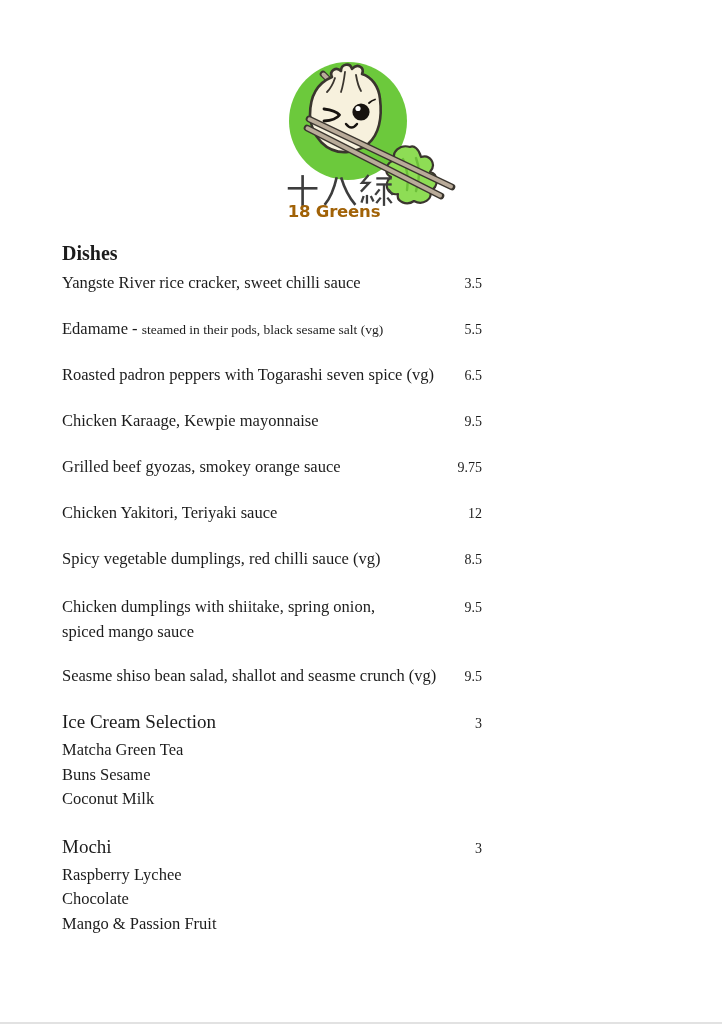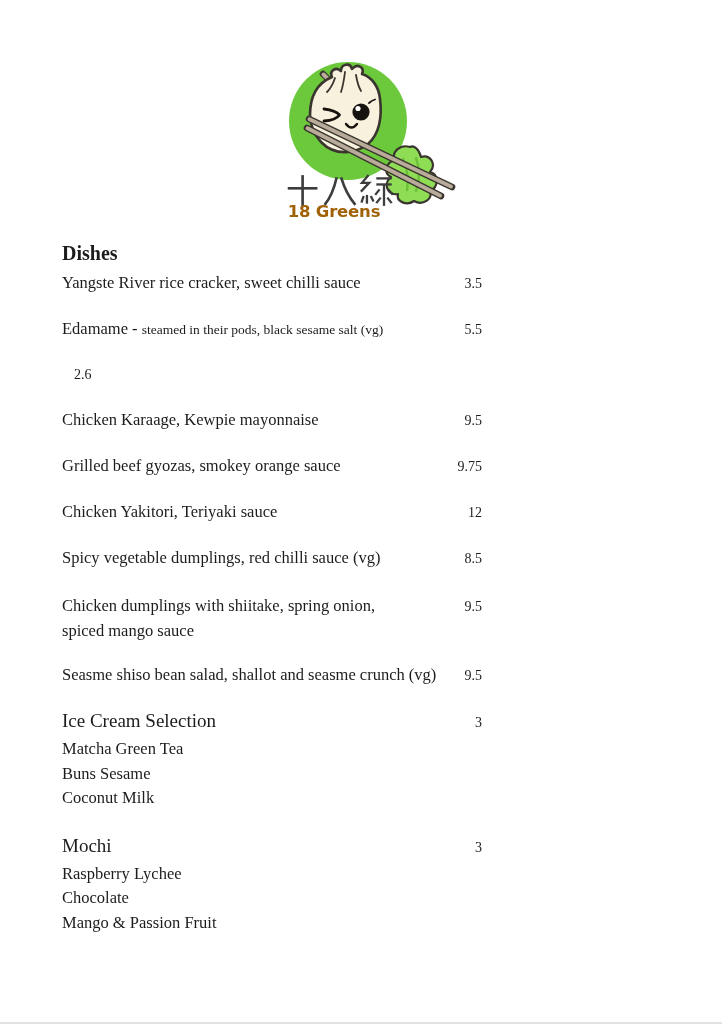--- a/index.html
+++ b/index.html
@@ -138,21 +138,22 @@
       <span class="dish-name"><span>Yangste River rice cracker, sweet chilli sauce</span></span>
       <span class="dish-price">3.5</span>
     </div>
 
     <div class="dish-row">
       <span class="dish-name"><span>Edamame -</span> <span class="dish-desc">steamed in their pods, black sesame salt (vg)</span></span>
       <span class="dish-price">5.5</span>
     </div>
 
     <div class="dish-row">
-      <span class="dish-price">2.6</span>
+      <span class="dish-name"><span>Roasted padron peppers with Togarashi seven spice (vg)</span></span>
+      <span class="dish-price">6.5</span>
     </div>
 
 
     <div class="dish-row">
       <span class="dish-name"><span>Chicken Karaage, Kewpie mayonnaise</span></span>
       <span class="dish-price">9.5</span>
     </div>
 
     <div class="dish-row">
       <span class="dish-name"><span>Grilled beef gyozas, smokey orange sauce</span></span>

